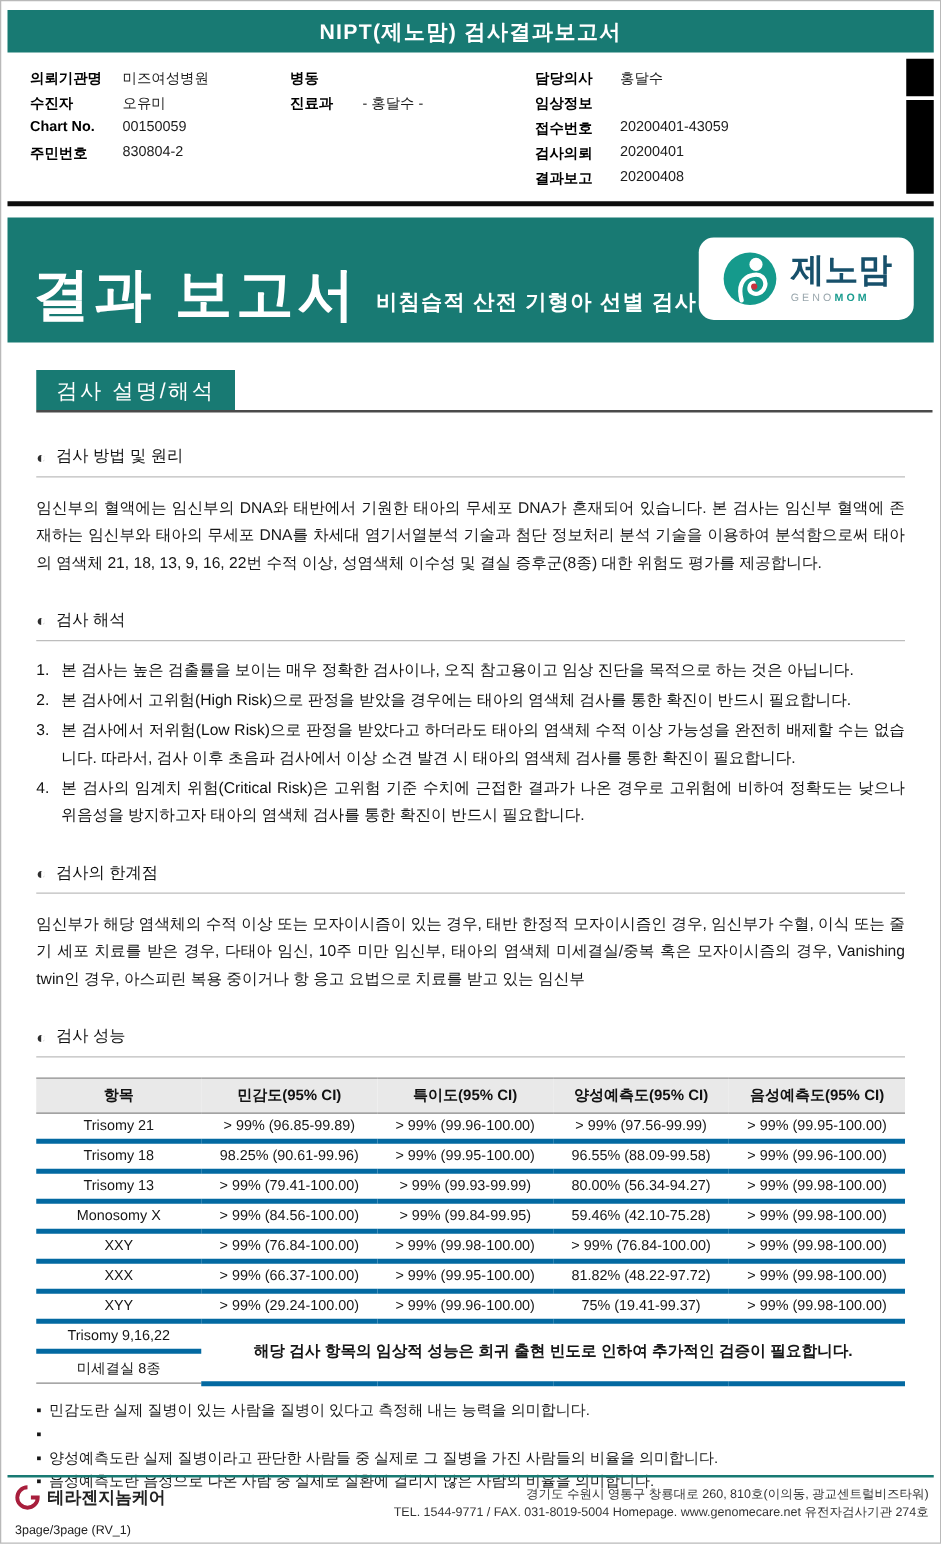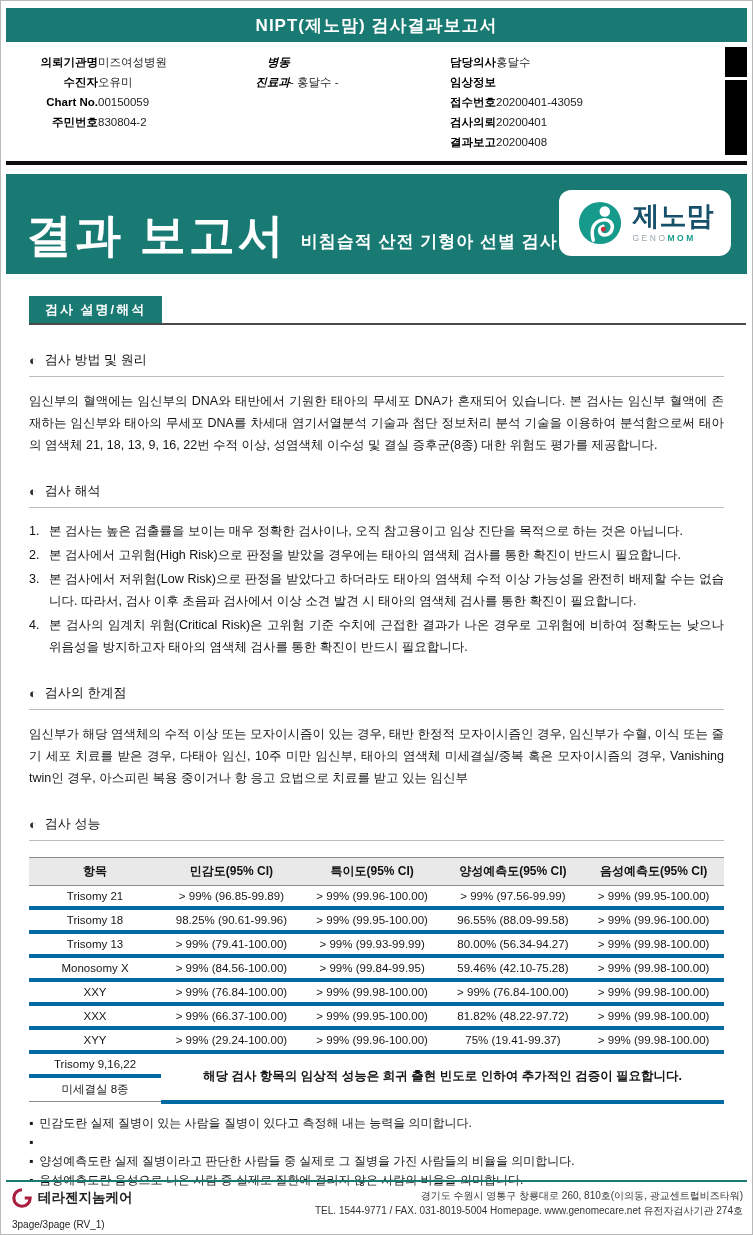--- a/index.html
+++ b/index.html
@@ -19,24 +19,24 @@
   
   .title-bar{margin:7px 5px 0;height:34px;background:var(--teal);color:#fff;
     display:flex;align-items:center;justify-content:center;
     font-size:17px;font-weight:bold;letter-spacing:1px;}
   
   .info{position:relative;margin:3px 5px 0;padding:7px 18px 5px;display:flex;}
   .icol{display:flex;flex-direction:column;}
   .icol1{width:208px;}
   .icol2{width:196px;}
   .icol3{flex:1;}
-  .irow{display:flex;align-items:center;height:20px;font-size:11.5px;text-align:right;}
+  .irow{display:flex;align-items:center;height:20px;font-size:11.5px;}
   .ilabel{font-weight:bold;color:#000;flex:none;}
   .icol1 .ilabel{width:74px;}
-  .icol2 .ilabel{width:58px;font-style:italic;}
+  .icol2 .ilabel{width:58px;}
   .icol3 .ilabel{width:68px;}
   .ival{color:#1c1c1c;}
   .gval{width:40px;}
   .ilabel-inline{width:36px !important;}
   .side-bar{position:absolute;right:0;top:2px;width:22px;display:flex;flex-direction:column;gap:3px;}
   .side-seg-a{height:30px;background:#000;}
   .side-seg-b{height:75px;background:#000;}
   .thick-line{margin:4px 5px 0;height:4px;background:#0d0d0d;}
   
   .banner{position:relative;margin:9px 5px 0;height:100px;background:var(--teal);
@@ -45,22 +45,22 @@
   .banner-subtitle{font-size:17px;font-weight:bold;margin:0 0 5px 14px;letter-spacing:1px;}
   .logo-box{position:absolute;right:16px;top:16px;width:172px;height:66px;background:#fff;
     border-radius:12px;display:flex;align-items:center;justify-content:center;gap:10px;}
   .logo-text{display:flex;flex-direction:column;align-items:flex-start;}
   .logo-kr{font-size:27px;font-weight:bold;color:var(--logo_navy);line-height:1;}
   .logo-sub{font-size:8.5px;letter-spacing:2.5px;margin-top:3px;}
   .logo-sub .g1{color:#9aa7ad;}
   .logo-sub .g2{color:#1a9c8f;font-weight:bold;}
   
   .section-label-row{margin:22px 6px 0 28px;border-bottom:2px solid #4a4a4a;}
-  .section-label{display:inline-block;background:var(--teal);color:#fff;font-size:13px;
-    font-weight:bold;letter-spacing:2px;padding:5px 16px 4px;}
+  .section-label{display:inline-block;background:var(--teal);color:#fff;font-size:17px;
+    font-weight:normal;letter-spacing:2px;padding:5px 16px 4px;}
   
   .content{padding:0 28px;}
   .sec-head{margin-top:26px;display:flex;align-items:center;gap:8px;font-size:13px;color:#111;}
   .sec-bullet{font-size:13px;color:#2e2e2e;}
   .sec-line{border-bottom:1px solid #bdbdbd;margin-top:7px;}
   .sec-body{margin:13px 0 0;font-size:12.5px;line-height:22px;text-align:justify;color:#161616;}
   .interp{margin-top:12px;}
   .interp-item{display:flex;font-size:12.5px;line-height:22px;margin-top:2px;}
   .interp-num{width:20px;flex:none;}
   .interp-text{flex:1;text-align:justify;}

